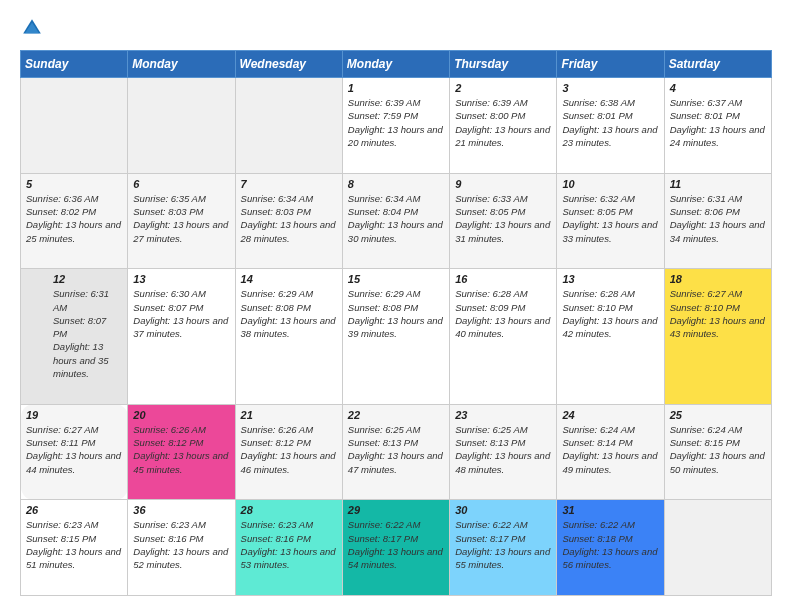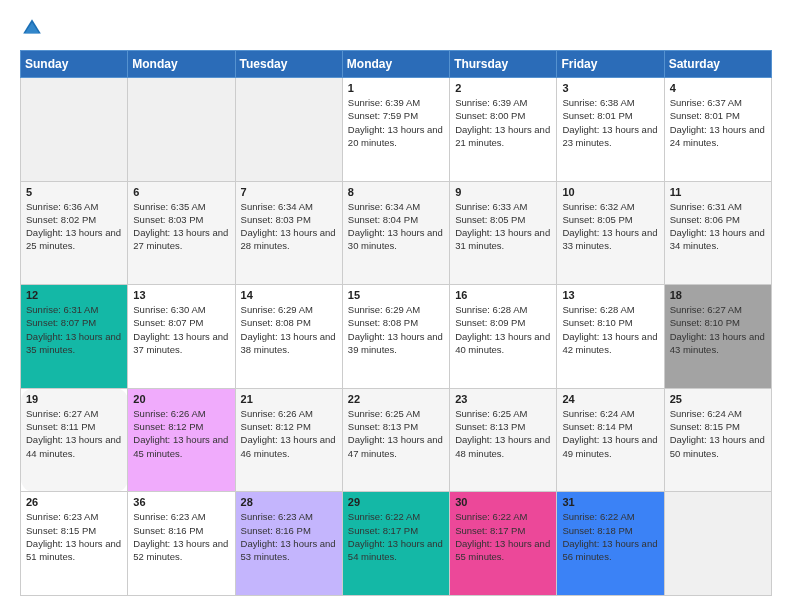--- a/index.html
+++ b/index.html
@@ -50,20 +50,21 @@
     .location {
       font-size: 13px;
       color: #555;
     }
     .calendar {
       flex: 1;
       border: 1px solid #ccc;
       border-collapse: collapse;
       width: 100%;
       table-layout: fixed;
+      font-style: italic;
     }
     .calendar th {
       background: #2b6cb8;
       color: #fff;
       font-size: 12px;
       font-weight: bold;
       padding: 6px 4px;
       text-align: left;
       border: 1px solid #5592d0;
     }
@@ -117,21 +118,21 @@
       <div class="month-year"></div>
       <div class="location"></div>
     </div>
   </div>
 
   <table class="calendar" id="cal-table">
     <thead id="cal-head">
         <tr>
           <th>Sunday</th>
           <th>Monday</th>
-          <th>Tuesday</th>
+          <th>Wednesday</th>
           <th>Monday</th>
           <th>Thursday</th>
           <th>Friday</th>
           <th>Saturday</th>
         </tr>
       </thead>
     <tbody id="cal-body">
         <tr>
           <td class="empty-cell"></td>
           <td class="empty-cell"></td>
@@ -177,21 +178,21 @@
           <td style="background: rgb(245, 245, 245);">
             <span class="day-number">10</span>
             <div class="day-info">Sunrise: 6:32 AM<br>Sunset: 8:05 PM<br>Daylight: 13 hours and 33 minutes.</div>
           </td>
           <td style="background: rgb(245, 245, 245);">
             <span class="day-number">11</span>
             <div class="day-info">Sunrise: 6:31 AM<br>Sunset: 8:06 PM<br>Daylight: 13 hours and 34 minutes.</div>
           </td>
         </tr>
         <tr>
-          <td style="background: #14b8a6;">
+          <td style="background: #e5e5e5; padding-left: 32px;">
             <span class="day-number">12</span>
             <div class="day-info">Sunrise: 6:31 AM<br>Sunset: 8:07 PM<br>Daylight: 13 hours and 35 minutes.</div>
           </td>
           <td style="background: rgb(255, 255, 255);">
             <span class="day-number">13</span>
             <div class="day-info">Sunrise: 6:30 AM<br>Sunset: 8:07 PM<br>Daylight: 13 hours and 37 minutes.</div>
           </td>
           <td style="background: rgb(255, 255, 255);">
             <span class="day-number">14</span>
             <div class="day-info">Sunrise: 6:29 AM<br>Sunset: 8:08 PM<br>Daylight: 13 hours and 38 minutes.</div>
@@ -201,31 +202,31 @@
             <div class="day-info">Sunrise: 6:29 AM<br>Sunset: 8:08 PM<br>Daylight: 13 hours and 39 minutes.</div>
           </td>
           <td style="background: rgb(255, 255, 255);">
             <span class="day-number">16</span>
             <div class="day-info">Sunrise: 6:28 AM<br>Sunset: 8:09 PM<br>Daylight: 13 hours and 40 minutes.</div>
           </td>
           <td style="background: rgb(255, 255, 255);">
             <span class="day-number">13</span>
             <div class="day-info">Sunrise: 6:28 AM<br>Sunset: 8:10 PM<br>Daylight: 13 hours and 42 minutes.</div>
           </td>
-          <td style="background: #a3a3a3;">
+          <td style="background: #fde047;">
             <span class="day-number">18</span>
             <div class="day-info">Sunrise: 6:27 AM<br>Sunset: 8:10 PM<br>Daylight: 13 hours and 43 minutes.</div>
           </td>
         </tr>
         <tr>
           <td style="background: rgb(245, 245, 245); border-radius: 13px;">
             <span class="day-number">19</span>
             <div class="day-info">Sunrise: 6:27 AM<br>Sunset: 8:11 PM<br>Daylight: 13 hours and 44 minutes.</div>
           </td>
-          <td style="background: #f0abfc;">
+          <td style="background: #ec4899;">
             <span class="day-number">20</span>
             <div class="day-info">Sunrise: 6:26 AM<br>Sunset: 8:12 PM<br>Daylight: 13 hours and 45 minutes.</div>
           </td>
           <td style="background: rgb(245, 245, 245);">
             <span class="day-number">21</span>
             <div class="day-info">Sunrise: 6:26 AM<br>Sunset: 8:12 PM<br>Daylight: 13 hours and 46 minutes.</div>
           </td>
           <td style="background: rgb(245, 245, 245);">
             <span class="day-number">22</span>
             <div class="day-info">Sunrise: 6:25 AM<br>Sunset: 8:13 PM<br>Daylight: 13 hours and 47 minutes.</div>
@@ -245,29 +246,29 @@
         </tr>
         <tr>
           <td style="background: rgb(255, 255, 255);">
             <span class="day-number">26</span>
             <div class="day-info">Sunrise: 6:23 AM<br>Sunset: 8:15 PM<br>Daylight: 13 hours and 51 minutes.</div>
           </td>
           <td style="background: rgb(255, 255, 255);">
             <span class="day-number">36</span>
             <div class="day-info">Sunrise: 6:23 AM<br>Sunset: 8:16 PM<br>Daylight: 13 hours and 52 minutes.</div>
           </td>
-          <td style="background: #c4b5fd;">
+          <td style="background: #5eead4;">
             <span class="day-number">28</span>
             <div class="day-info">Sunrise: 6:23 AM<br>Sunset: 8:16 PM<br>Daylight: 13 hours and 53 minutes.</div>
           </td>
           <td style="background: #14b8a6;">
             <span class="day-number">29</span>
             <div class="day-info">Sunrise: 6:22 AM<br>Sunset: 8:17 PM<br>Daylight: 13 hours and 54 minutes.</div>
           </td>
-          <td style="background: #ec4899;">
+          <td style="background: #7dd3fc;">
             <span class="day-number">30</span>
             <div class="day-info">Sunrise: 6:22 AM<br>Sunset: 8:17 PM<br>Daylight: 13 hours and 55 minutes.</div>
           </td>
           <td style="background: #3b82f6;">
             <span class="day-number">31</span>
             <div class="day-info">Sunrise: 6:22 AM<br>Sunset: 8:18 PM<br>Daylight: 13 hours and 56 minutes.</div>
           </td>
           <td class="empty-cell"></td>
         </tr>
       </tbody>

